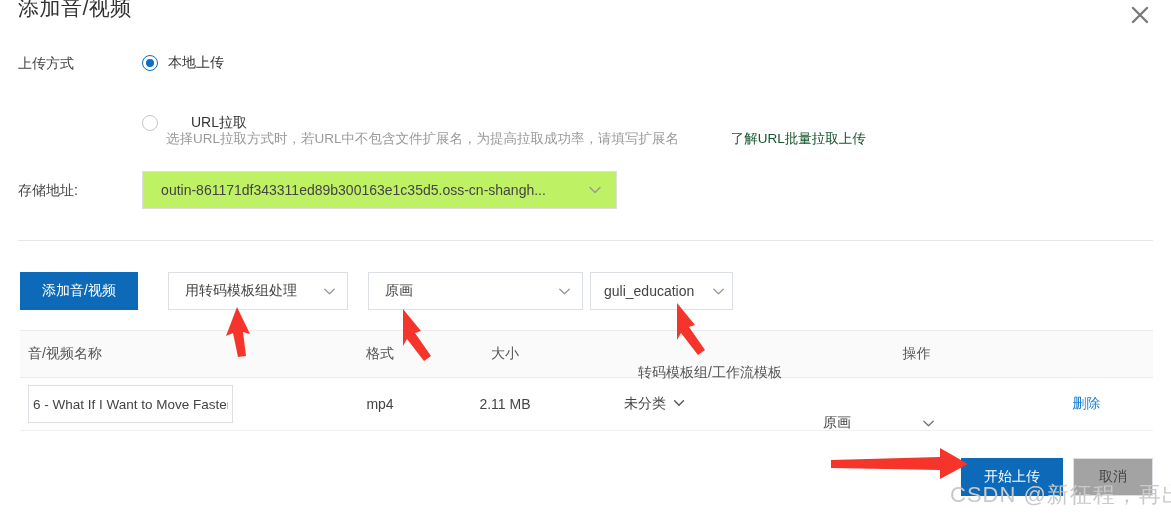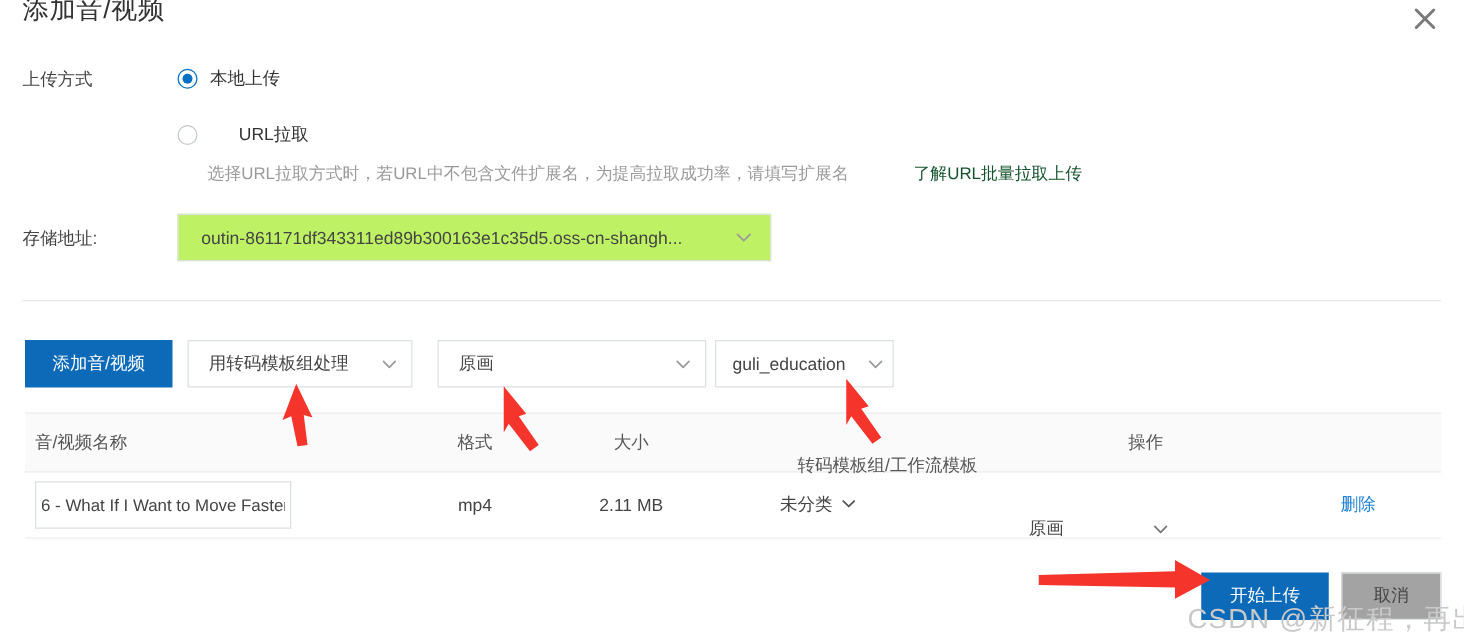--- a/index.html
+++ b/index.html
@@ -56,21 +56,21 @@
   #label-upload-mode { left: 18px; top: 55px; }
   #label-storage     { left: 18px; top: 182px; }
 
   .radio-row {
     position: absolute;
     display: flex;
     align-items: center;
     gap: 10px;
   }
   #radio-local { left: 142px; top: 54px; }
-  #radio-url   { left: 142px; top: 99px; gap: 33px; }
+  #radio-url   { left: 142px; top: 114px; gap: 33px; }
 
   .radio-mark {
     width: 16px;
     height: 16px;
     border-radius: 50%;
     border: 1px solid #c4c8cc;
     background: #ffffff;
     box-sizing: border-box;
     position: relative;
     flex: none;
@@ -180,20 +180,21 @@
   .tb-select {
     position: absolute;
     top: 0px;
     height: 38px;
     border: 1px solid #dcdfe3;
     background: #ffffff;
     box-sizing: border-box;
     display: flex;
     align-items: center;
     cursor: pointer;
+    margin-left: 18px;
   }
   .tb-select .tb-value {
     font-size: 14px;
     color: #444444;
     padding-left: 16px;
     white-space: nowrap;
     flex: 1;
   }
   .tb-select .tb-caret {
     width: 36px;

